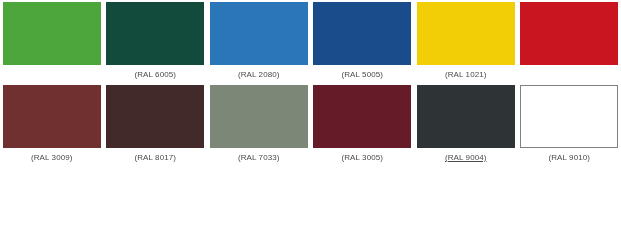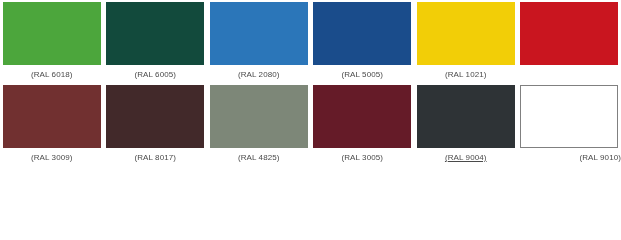--- a/index.html
+++ b/index.html
@@ -58,21 +58,20 @@
   }
 </style>
 </head>
 <body>
 
 <div id="palette" style="background: rgb(255, 255, 255);">
 
   <div class="swatch-row">
     <div class="swatch-cell">
       <span class="swatch-chip" style="background-color: rgb(76, 166, 60);"></span>
-      <span class="swatch-label" style="color: rgb(74, 74, 74);">(RAL 6018)</span>
     </div>
     <div class="swatch-cell">
       <span class="swatch-chip" style="background-color: rgb(18, 74, 60);"></span>
       <span class="swatch-label" style="color: rgb(74, 74, 74);">(RAL 6005)</span>
     </div>
     <div class="swatch-cell">
       <span class="swatch-chip" style="background-color: rgb(43, 118, 185);"></span>
       <span class="swatch-label" style="color: rgb(74, 74, 74);">(RAL 2080)</span>
     </div>
     <div class="swatch-cell">
@@ -92,29 +91,29 @@
     <div class="swatch-cell">
       <span class="swatch-chip" style="background-color: rgb(113, 48, 48);"></span>
       <span class="swatch-label" style="color: rgb(74, 74, 74);">(RAL 3009)</span>
     </div>
     <div class="swatch-cell">
       <span class="swatch-chip" style="background-color: rgb(66, 41, 42);"></span>
       <span class="swatch-label" style="color: rgb(74, 74, 74); text-align: center;">(RAL 8017)</span>
     </div>
     <div class="swatch-cell">
       <span class="swatch-chip" style="background-color: rgb(125, 135, 120);"></span>
-      <span class="swatch-label" style="color: rgb(74, 74, 74);">(RAL 4825)</span>
+      <span class="swatch-label" style="color: rgb(74, 74, 74);">(RAL 7033)</span>
     </div>
     <div class="swatch-cell">
       <span class="swatch-chip" style="background-color: rgb(101, 27, 40);"></span>
       <span class="swatch-label" style="color: rgb(74, 74, 74);">(RAL 3005)</span>
     </div>
     <div class="swatch-cell">
       <span class="swatch-chip" style="background-color: rgb(46, 51, 54);"></span>
       <span class="swatch-label" style="color: rgb(74, 74, 74); text-decoration: underline;">(RAL 9004)</span>
     </div>
     <div class="swatch-cell">
       <span class="swatch-chip bordered" style="background-color: rgb(255, 255, 255); border-color: rgb(128, 128, 128);"></span>
-      <span class="swatch-label" style="color: rgb(74, 74, 74); text-align: right;">(RAL 9010)</span>
+      <span class="swatch-label" style="color: rgb(74, 74, 74);">(RAL 9010)</span>
     </div>
   </div>
 
 </div>
 
 </body></html>

